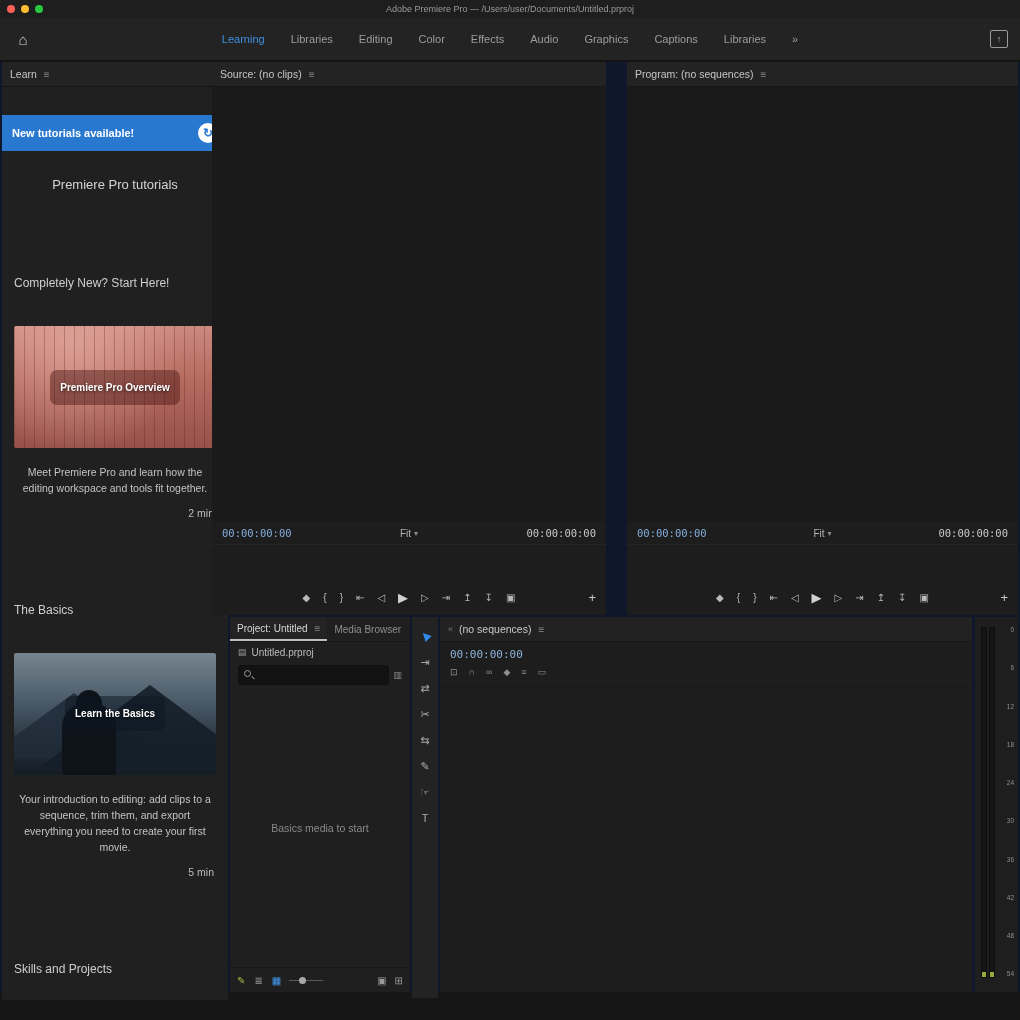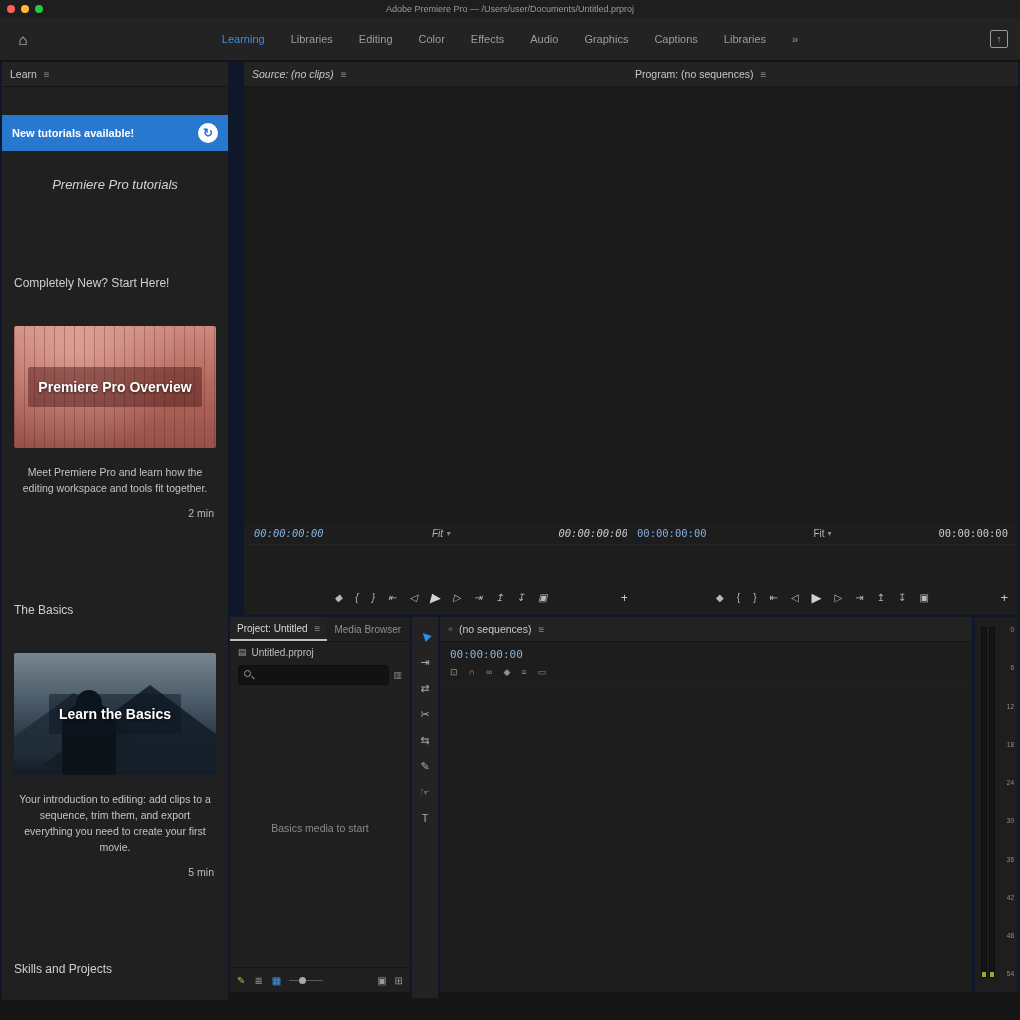--- a/index.html
+++ b/index.html
@@ -26,43 +26,43 @@
   .pmenu{color:#8a8a8a;margin-left:7px;font-size:10px;}
 
   
   .bottom-strip{position:absolute;left:0;right:0;bottom:0;height:28px;background:#161616;}
 
   
   .learn-panel{left:2px;top:62px;width:226px;height:938px;overflow:hidden;background:#202020;}
   .notif{margin-top:28px;height:36px;background:#2878d0;display:flex;align-items:center;padding:0 10px;}
   .notif-text{color:#fff;font-size:11px;font-weight:bold;flex:1;}
   .notif-circle{width:20px;height:20px;border-radius:50%;background:#fff;color:#2878d0;display:flex;align-items:center;justify-content:center;font-size:12px;font-weight:bold;flex:none;}
-  .learn-heading{text-align:center;color:#d4d4d4;font-size:13px;margin:26px 8px 0;font-style:italic;}
+  .learn-heading{text-align:center;color:#d4d4d4;font-size:13px;margin:26px 8px 0;}
   .section-title{color:#cfcfcf;font-size:12px;margin:84px 12px 0;}
   .section-title.mt-sm{}
   .card{margin:36px 12px 0;}
   .card-img{position:relative;height:122px;border-radius:2px;overflow:hidden;display:flex;align-items:center;justify-content:center;}
-  .card-overlay{position:relative;z-index:2;color:#fff;font-weight:bold;font-size:14px;text-shadow:0 1px 3px rgba(0,0,0,.65);background:rgba(70,20,18,.45);padding:12px 10px;border-radius:2px;white-space:nowrap;}
+  .card-overlay{position:relative;z-index:2;color:#fff;font-weight:bold;font-size:10px;text-shadow:0 1px 3px rgba(0,0,0,.65);background:rgba(70,20,18,.45);padding:12px 10px;border-radius:7px;white-space:nowrap;}
   .img-basics .card-overlay{background:rgba(12,22,34,.5);text-align:right;}
   .card-desc{color:#c3c3c3;font-size:10.5px;line-height:1.55;text-align:center;margin:16px 2px 0;}
   .card-time{color:#bdbdbd;font-size:10.5px;text-align:right;margin:10px 2px 0;}
   .img-overview{background:
     repeating-linear-gradient(90deg, rgba(92,30,26,.3) 0 1px, transparent 1px 10px),
     radial-gradient(circle at 30% 18%, rgba(238,185,175,.55), transparent 62%),
     linear-gradient(180deg,#cd8a7f 0%,#b56a5f 45%,#96514a 100%);}
   .img-basics{background:linear-gradient(180deg,#76858f 0%,#4a5a68 40%,#222d38 78%,#141c26 100%);}
   .img-basics::before{content:"";position:absolute;left:-30px;bottom:16px;width:0;height:0;border-left:90px solid transparent;border-right:90px solid transparent;border-bottom:66px solid rgba(32,44,56,.85);}
   .img-basics::after{content:"";position:absolute;right:-44px;bottom:8px;width:0;height:0;border-left:110px solid transparent;border-right:110px solid transparent;border-bottom:82px solid rgba(20,30,40,.9);}
   .silhouette{position:absolute;left:24%;bottom:0;width:54px;height:72px;background:#0d1319;border-radius:24px 24px 4px 4px;z-index:1;}
   .silhouette::before{content:"";position:absolute;left:14px;top:-13px;width:26px;height:28px;border-radius:50%;background:#0d1319;}
   .img-skills{background:linear-gradient(100deg,#6b60c4 0%,#837ad0 50%,#b7b1e3 72%,#9f97da 100%);}
 
   
   .monitor{display:flex;flex-direction:column;background:#1d1d1d;}
-  .source-monitor{left:244px;top:62px;width:394px;height:553px;font-style:italic;}
+  .source-monitor{left:212px;top:62px;width:394px;height:553px;}
   .program-monitor{left:627px;top:62px;width:391px;height:553px;}
   .viewer{flex:1;background:#1a1a1a;}
   .tc-row{height:22px;display:flex;align-items:center;padding:0 10px;font-family:"DejaVu Sans Mono",monospace;font-size:10.5px;flex:none;}
   .tc.left{color:#85aede;}
   .tc.right{color:#c9c9c9;}
   .fit{margin:0 auto;color:#b5b5b5;font-size:10px;display:flex;gap:3px;align-items:center;font-family:"Liberation Sans",sans-serif;}
   .fit .chev{color:#8a8a8a;font-size:8px;}
   .scrub{height:34px;border-top:1px solid #242424;flex:none;}
   .transport{position:relative;height:36px;display:flex;align-items:center;justify-content:center;gap:13px;color:#b9b9b9;flex:none;}
   .ticon{font-size:10px;cursor:default;}

